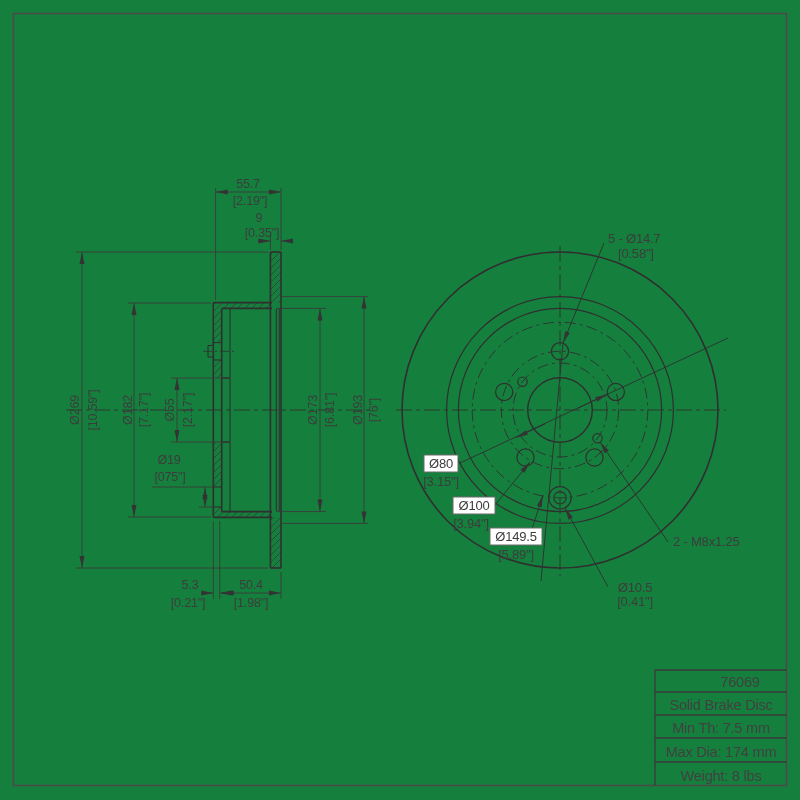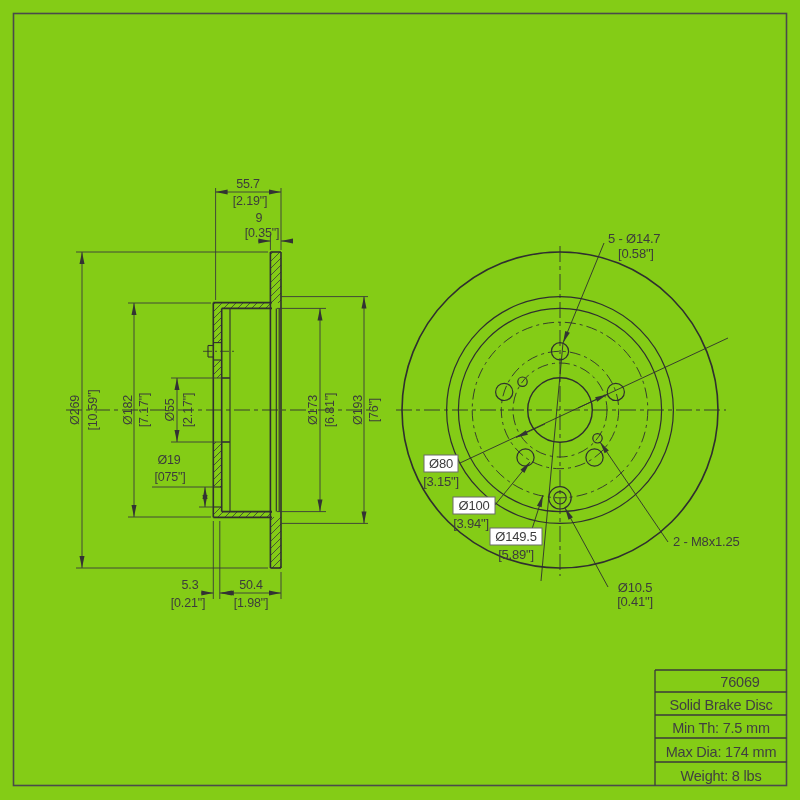--- a/index.html
+++ b/index.html
@@ -1,16 +1,16 @@
 <!DOCTYPE html>
 <html><head>
 <meta charset="utf-8">
 <style>
   html,body{margin:0;padding:0;background:#fff;}
-  .page{width:800px;height:800px;position:relative;background:#84cc16;}
+  .page{width:800px;height:800px;position:relative;background:#15803d;}
   svg text{font-family:"Liberation Sans",sans-serif;fill:#3c3c3c;}
   .dim{font-size:12.5px;letter-spacing:-0.2px;}
   .lbl{font-size:13px;letter-spacing:-0.2px;}
   .tbl{font-size:14.5px;letter-spacing:-0.2px;fill:#404040;}
 </style>
 </head>
 <body>
 
 <div class="page">
 <svg width="800" height="800" viewBox="0 0 800 800">

